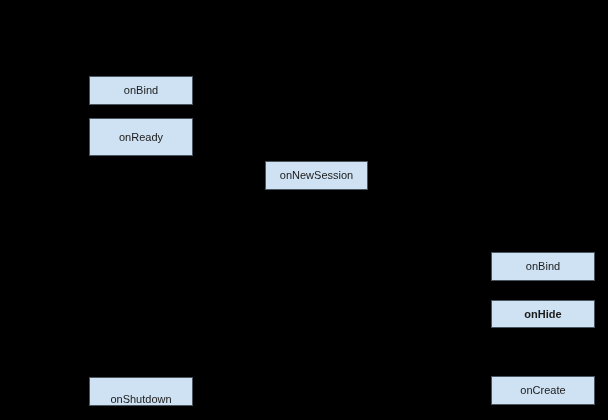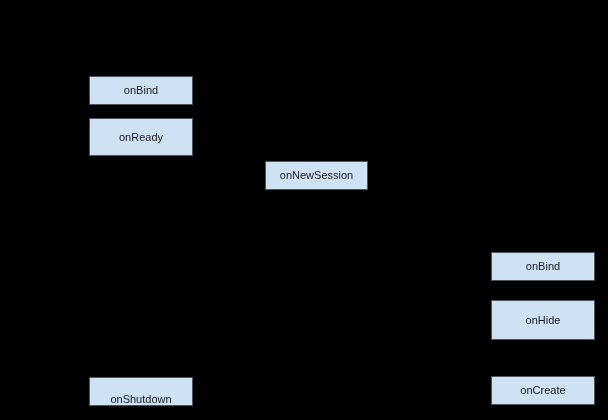--- a/index.html
+++ b/index.html
@@ -51,21 +51,21 @@
 
   <div class="node" style="left:265px; top:161px; width:103px; height:29px;">
     <span>onNewSession</span>
   </div>
 
 
   <div class="node" style="left:491px; top:252px; width:104px; height:29px;">
     <span>onBind</span>
   </div>
 
-  <div class="node" style="left:491px; top:300px; width:104px; height:40px;">
+  <div class="node" style="left:491px; top:300px; width:104px; height:28px;font-weight:bold;">
     <span>onHide</span>
   </div>
 
   <div class="node" style="left:89px;  top:377px; width:104px; height:29px;align-items:flex-end;">
     <span>onShutdown</span>
   </div>
 
   <div class="node" style="left:491px; top:376px; width:104px; height:29px;">
     <span>onCreate</span>
   </div>

